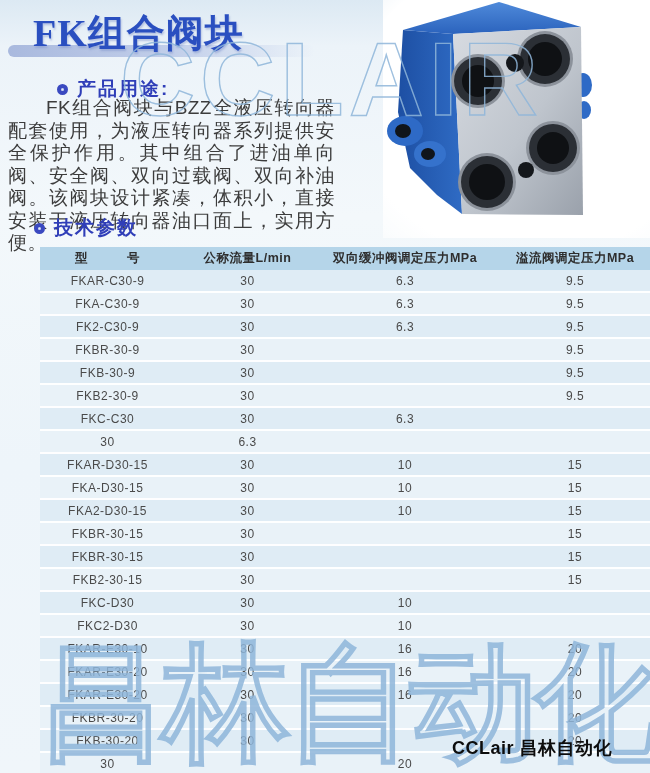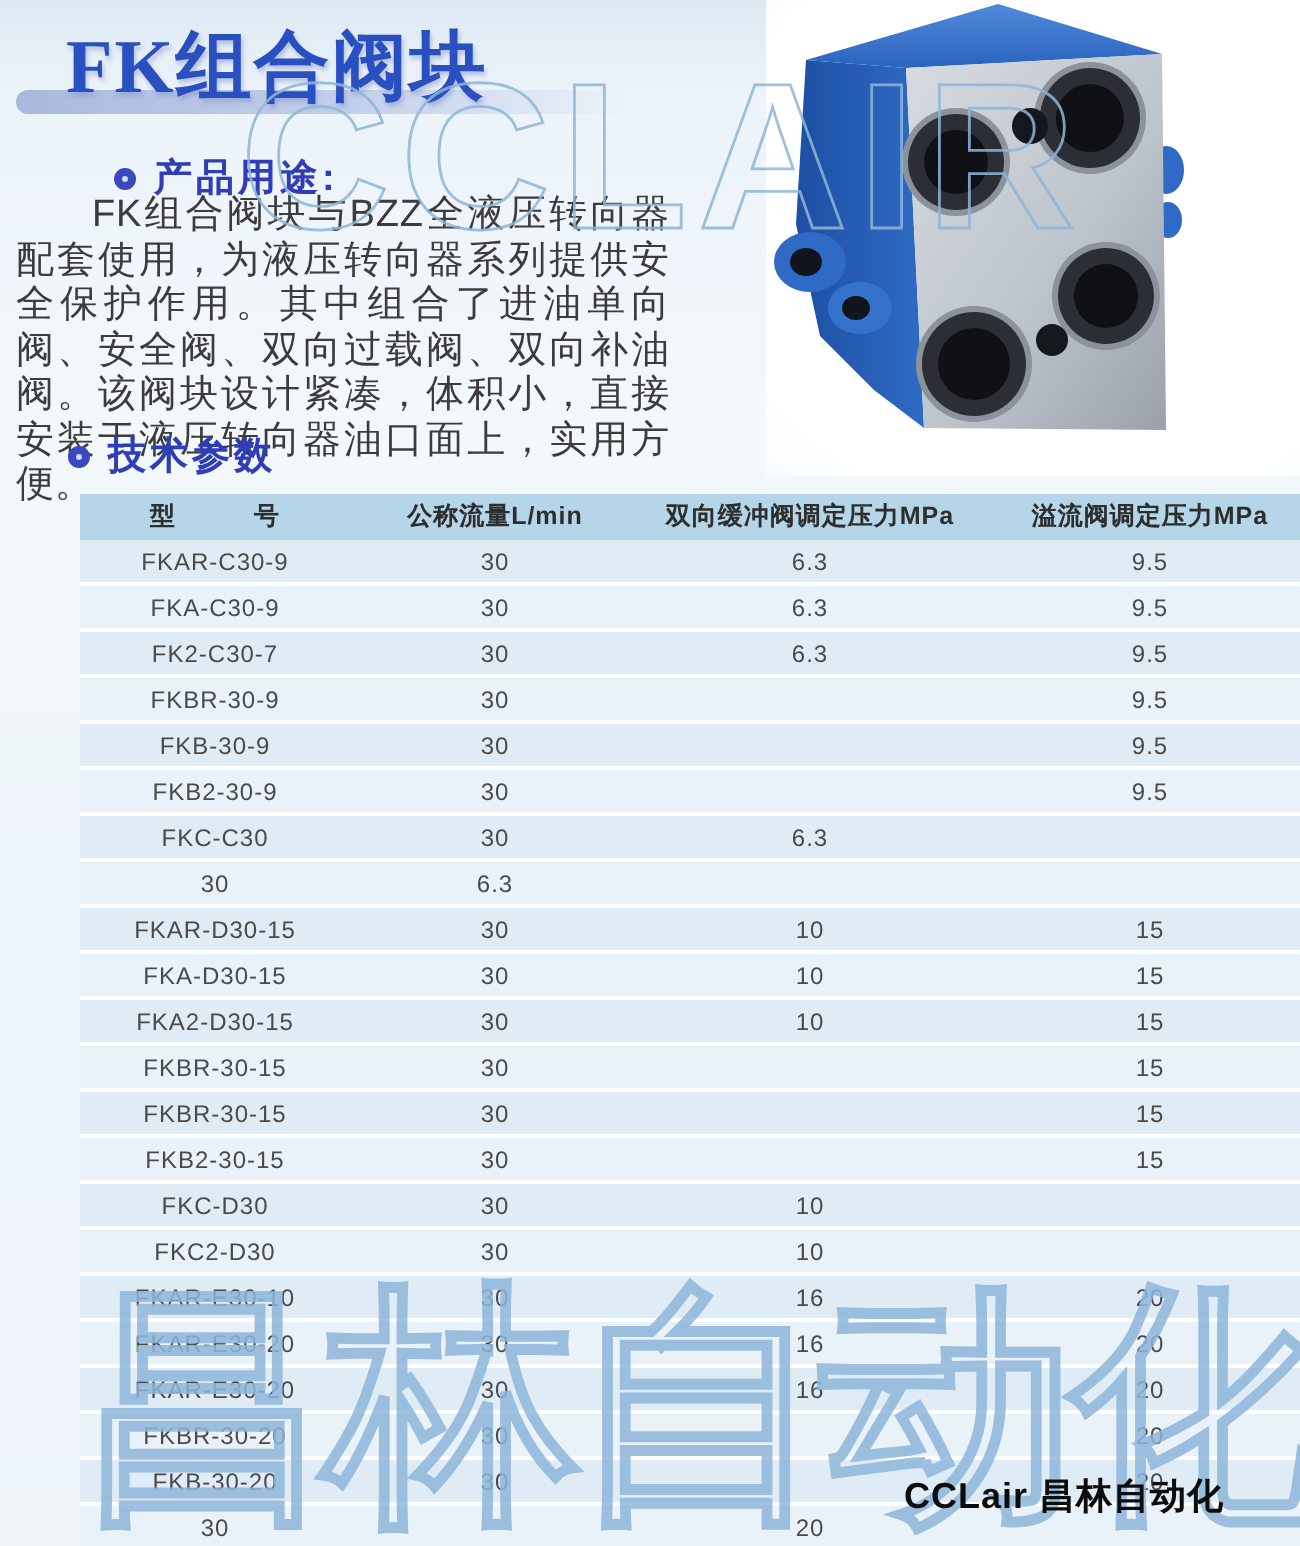--- a/index.html
+++ b/index.html
@@ -160,21 +160,21 @@
           <div class="tcell">6.3</div>
           <div class="tcell">9.5</div>
         </div>
         <div class="trow even">
           <div class="tcell">FKA-C30-9</div>
           <div class="tcell">30</div>
           <div class="tcell">6.3</div>
           <div class="tcell">9.5</div>
         </div>
         <div class="trow odd">
-          <div class="tcell">FK2-C30-7</div>
+          <div class="tcell">FK2-C30-9</div>
           <div class="tcell">30</div>
           <div class="tcell">6.3</div>
           <div class="tcell">9.5</div>
         </div>
         <div class="trow even">
           <div class="tcell">FKBR-30-9</div>
           <div class="tcell">30</div>
           <div class="tcell"></div>
           <div class="tcell">9.5</div>
         </div>

